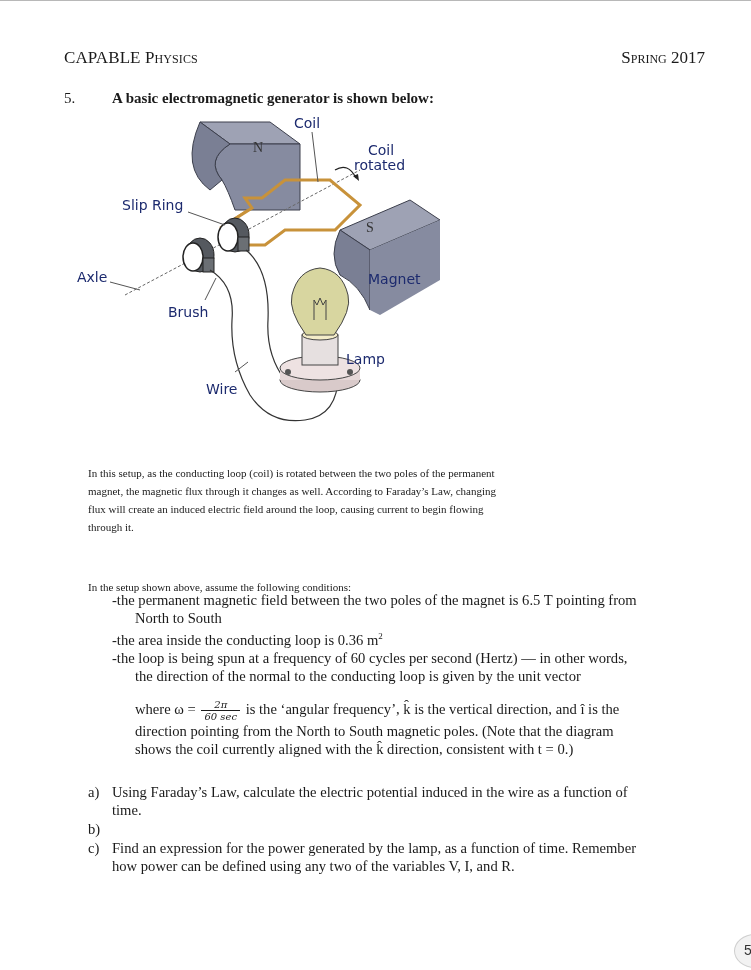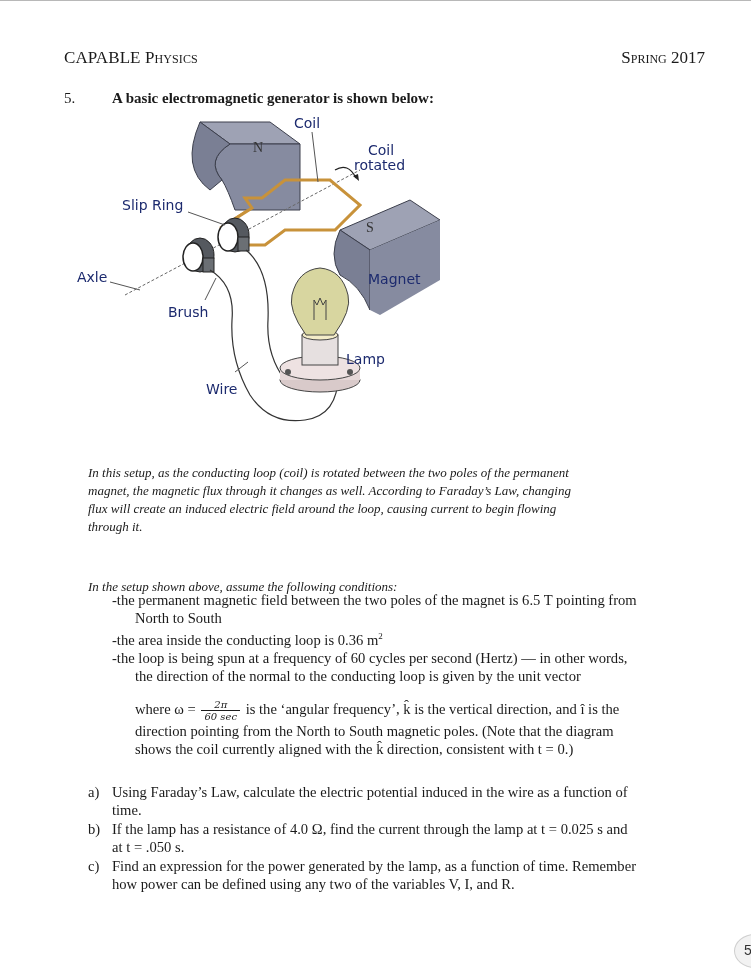--- a/index.html
+++ b/index.html
@@ -6,21 +6,21 @@
   body { width: 751px; height: 970px; position: relative; overflow: hidden;
          font-family: "Liberation Serif", "DejaVu Serif", serif; color: #1a1a1a; }
   .topline { position: absolute; left: 0; top: 0; width: 751px; height: 1px; background: #b8b8b8; }
   .hdr-left { position: absolute; left: 64px; top: 48px; font-size: 17px; letter-spacing: 0.1px; }
   .hdr-right { position: absolute; right: 46px; top: 48px; font-size: 17px; }
   .sc { font-variant: small-caps; }
   .qnum { position: absolute; left: 64px; top: 90px; font-size: 15px; }
   .qtext { position: absolute; left: 112px; top: 90px; font-size: 15px; font-weight: bold; }
   #diagram { position: absolute; left: 70px; top: 110px; width: 370px; height: 330px; }
   .dlabel { font-family: "DejaVu Sans", sans-serif; font-size: 14px; fill: #1c2a6e; }
-  .para { position: absolute; left: 88px; width: 600px; font-size: 13px; line-height: 18px; font-style: italic; }
+  .para { position: absolute; left: 88px; width: 600px; font-size: 11px; line-height: 18px; }
   .cond { position: absolute; left: 112px; width: 580px; font-size: 14.6px; line-height: 18px; }
   .cond .ind { padding-left: 23px; }
   .math { font-family: "DejaVu Serif", serif; font-style: italic; }
   .frac { display: inline-block; vertical-align: middle; text-align: center; font-family: "DejaVu Serif", serif; font-style: italic; font-size: 10px; line-height: 11px; margin: 0 2px; }
   .frac .num { display: block; border-bottom: 1px solid #1a1a1a; padding: 0 3px; }
   .frac .den { display: block; padding: 0 3px; }
   .parts { position: absolute; left: 88px; width: 600px; font-size: 14.6px; line-height: 18px; }
   .part { display: flex; margin-bottom: 1px; }
   .part .lbl { width: 24px; flex: none; }
   .page-tab { position: absolute; left: 734px; top: 934px; width: 40px; height: 32px; border-radius: 50%; background: #f2f2f2; border: 1px solid #cfcfcf; }
@@ -141,24 +141,20 @@
 <div class="parts" style="top:783px;">
   <div class="part">
     <div class="lbl">a)</div>
     <div>
       <div>Using Faraday’s Law, calculate the electric potential induced in the wire as a function of</div>
       <div>time.</div>
     </div>
   </div>
   <div class="part">
     <div class="lbl">b)</div>
-    <div>
-      <div>If the lamp has a resistance of 4.0 Ω, find the current through the lamp at t = 0.025 s and</div>
-      <div>at t = .050 s.</div>
-    </div>
   </div>
   <div class="part">
     <div class="lbl">c)</div>
     <div>
       <div>Find an expression for the power generated by the lamp, as a function of time. Remember</div>
       <div>how power can be defined using any two of the variables V, I, and R.</div>
     </div>
   </div>
 </div>
 

